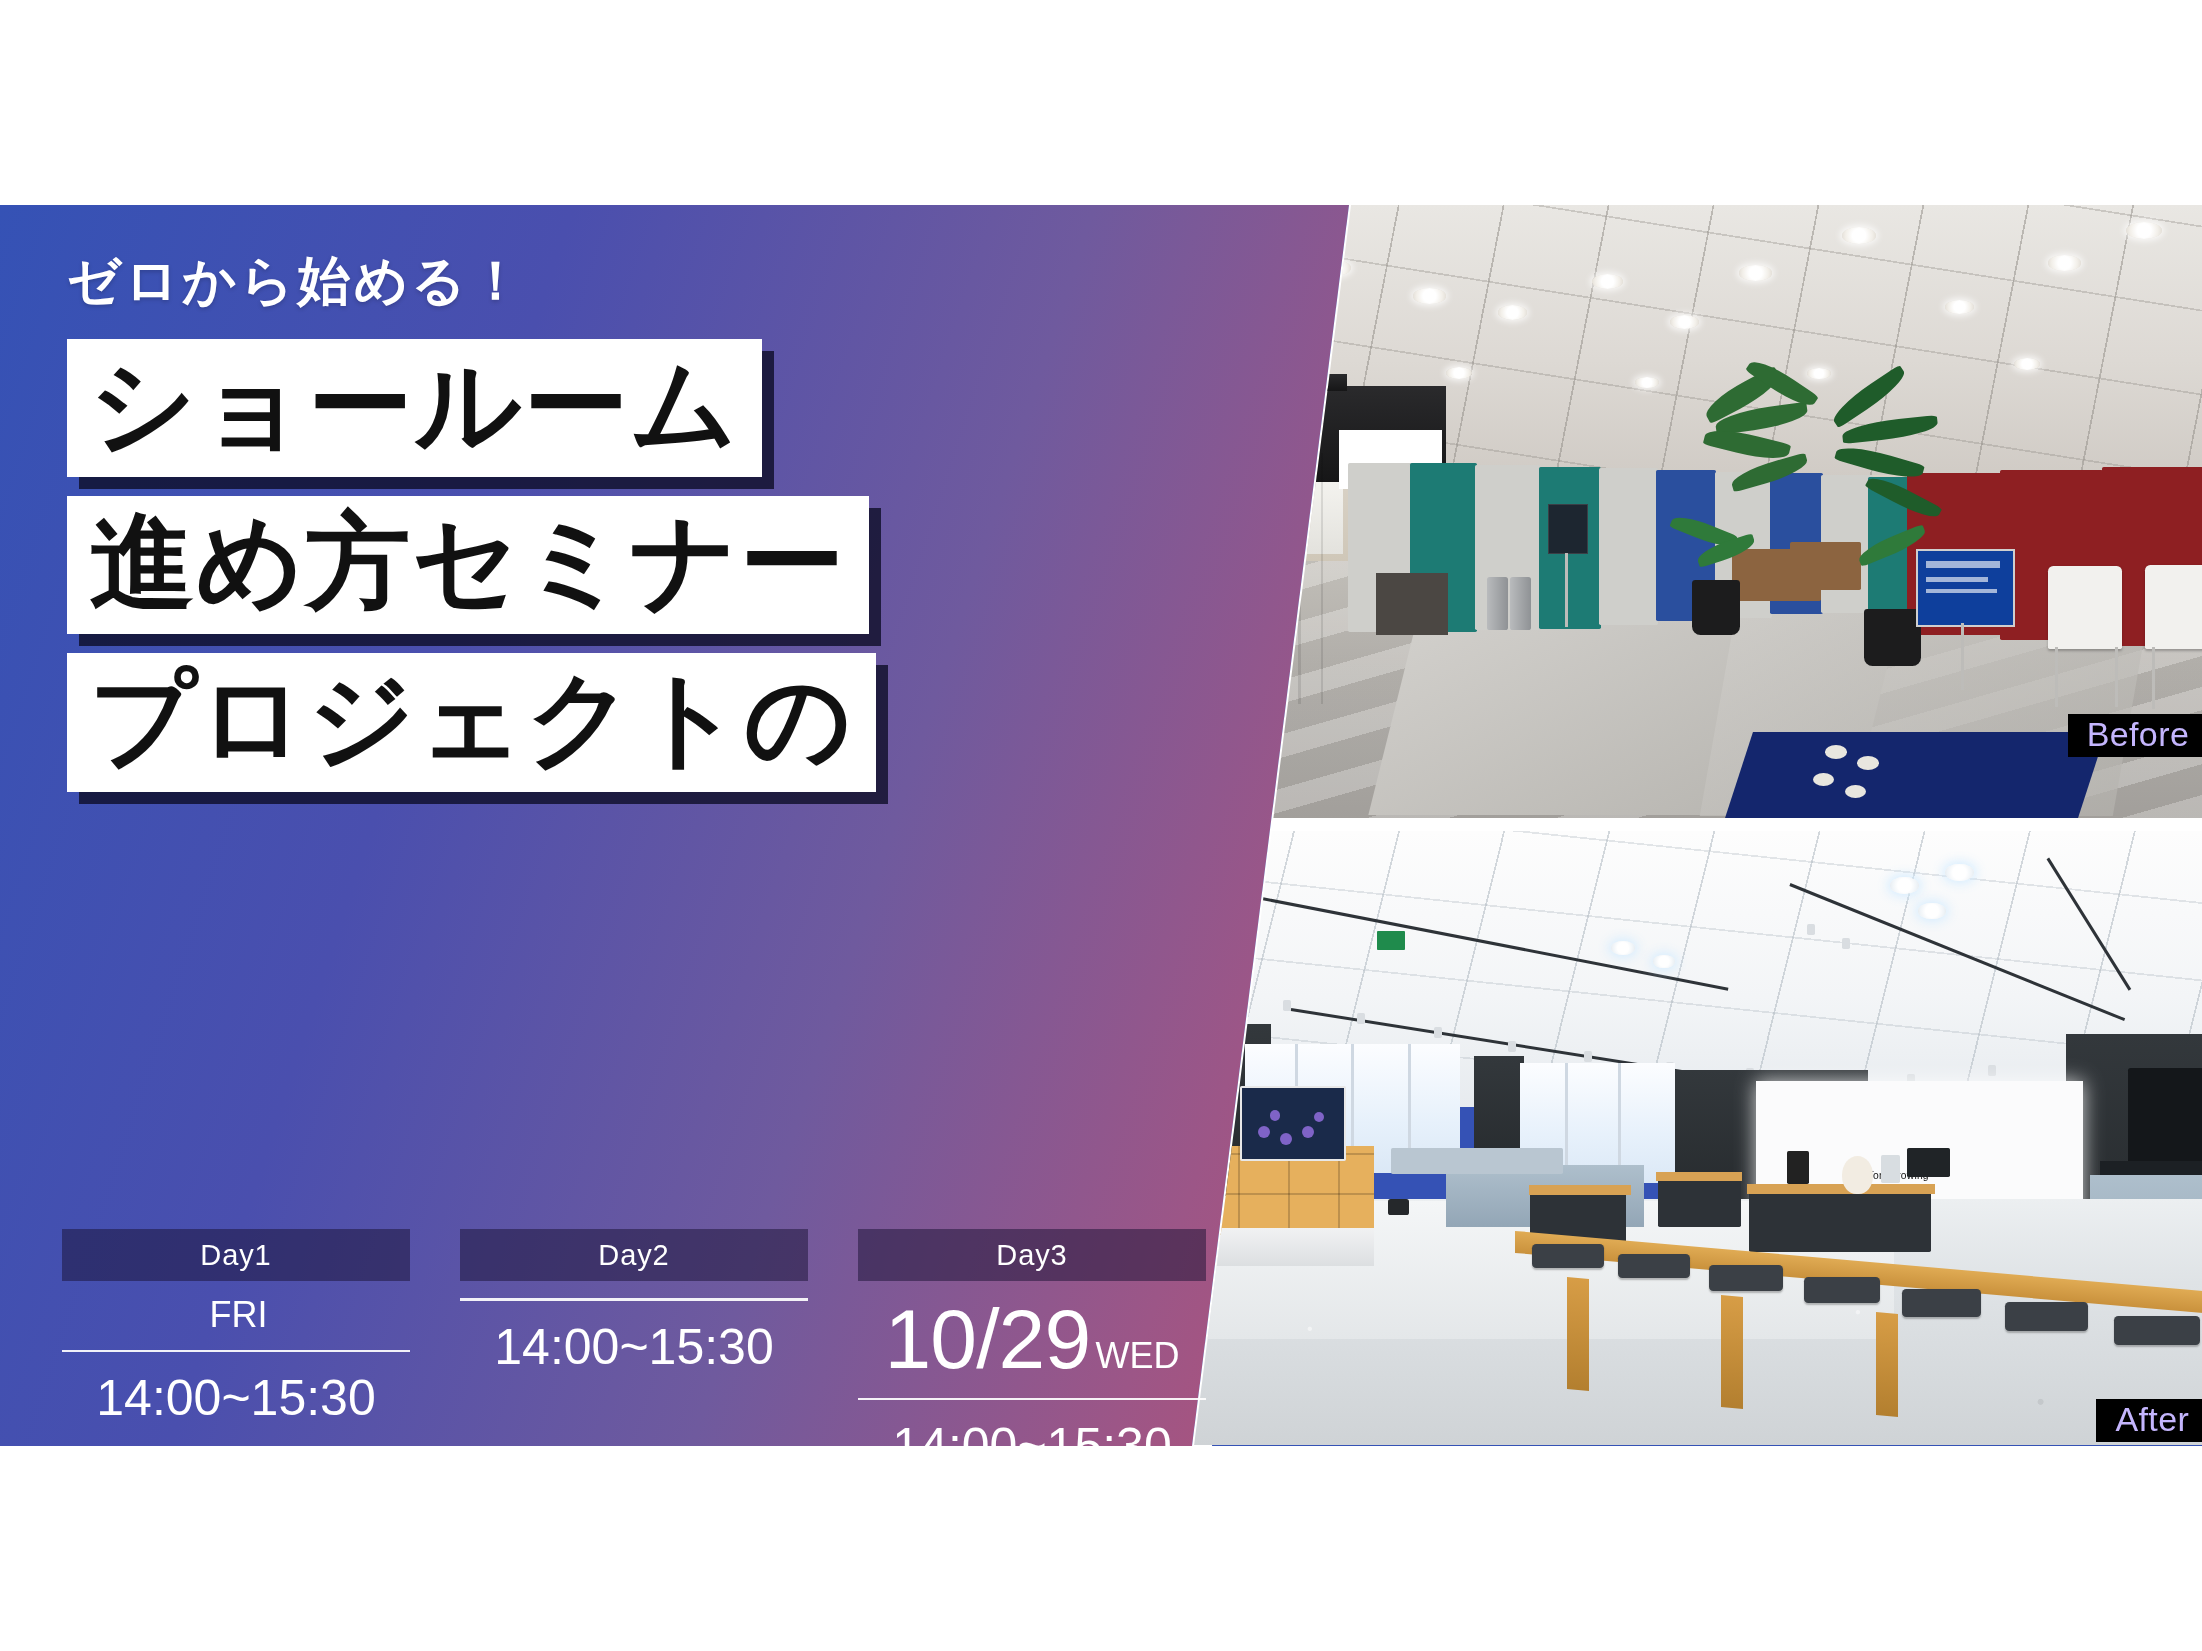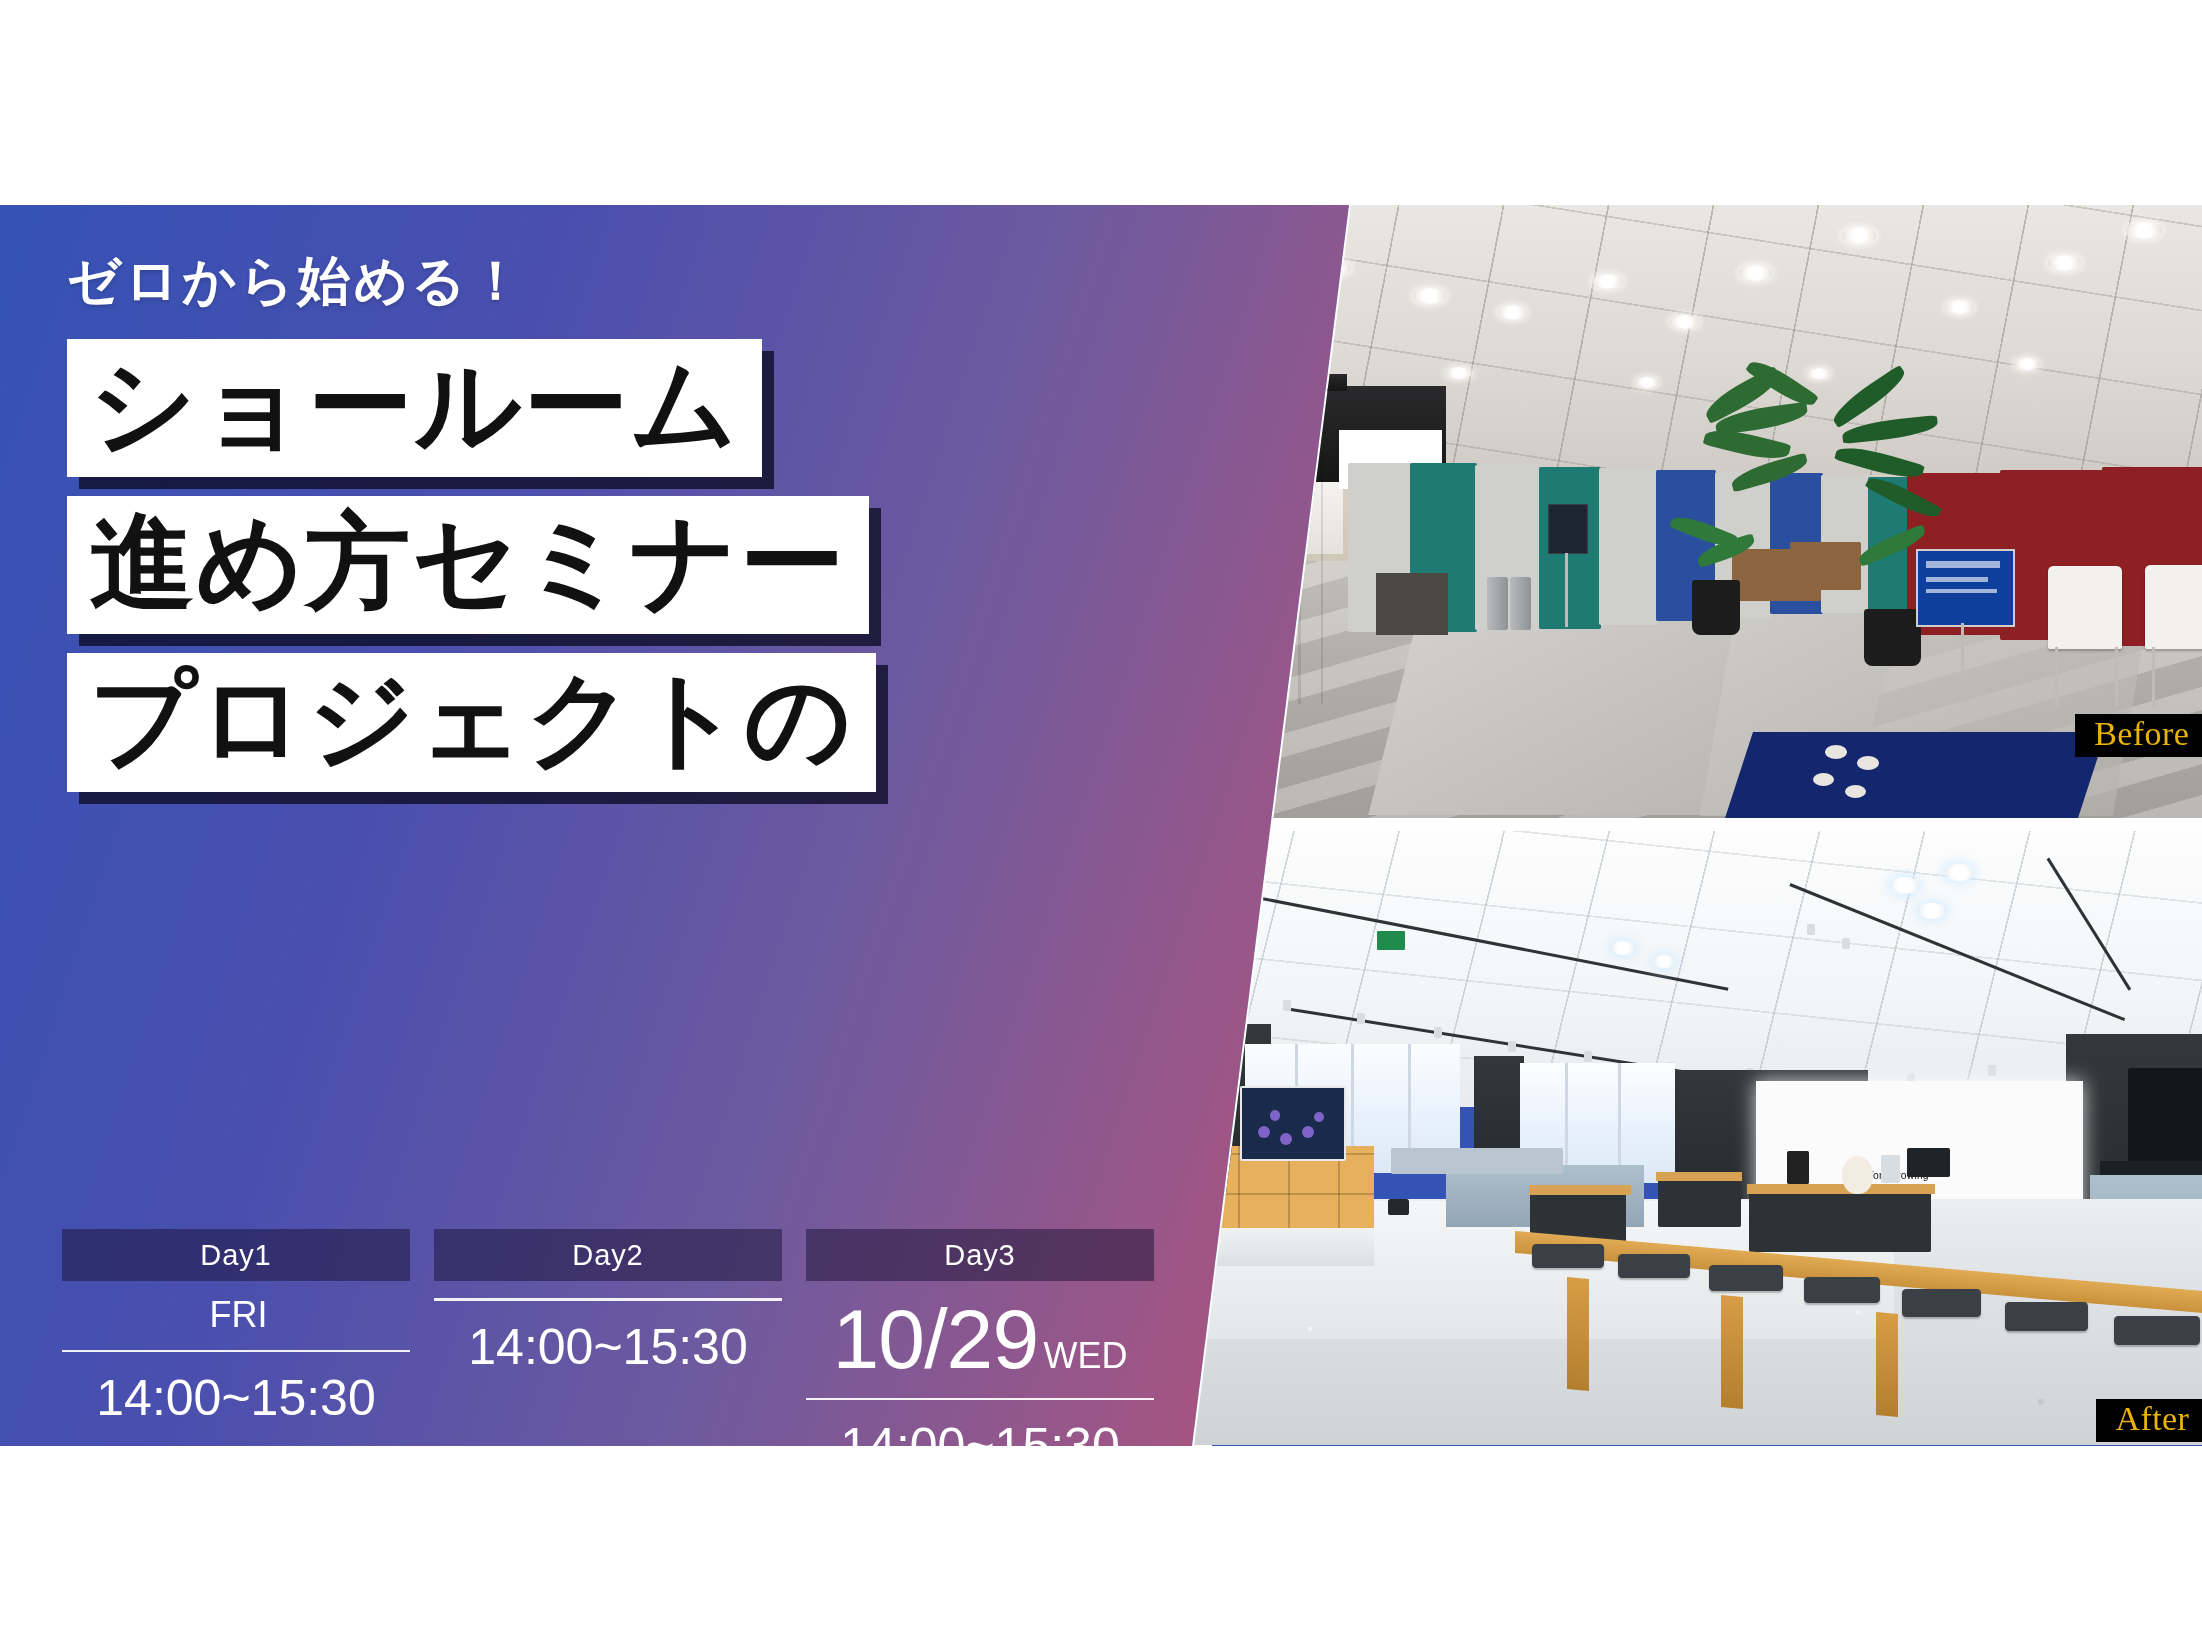--- a/index.html
+++ b/index.html
@@ -112,22 +112,22 @@
   .a-disp{position:absolute;background:#2d3237;border-radius:1.7px;}
   .a-disptop{position:absolute;background:#d8a254;}
   .a-mon{position:absolute;background:#1a2a4a;border:2.6px solid #e8e8e8;border-radius:1.7px;}
   .a-mondots{position:absolute;border-radius:50%;background:#7f63c7;}
   .a-bear{position:absolute;background:#f2ece2;border-radius:50% 50% 46% 46%;}
   .a-stool{position:absolute;background:#25282b;border-radius:2.6px;}
   .a-exit{position:absolute;background:#1f8b4c;border-radius:0.9px;}
 
   
   .tag{
-    position:absolute;background:#000;color:#eab308;
-    font-family:Liberation Serif, serif;font-weight:400;
+    position:absolute;background:#000;color:#c4b5fd;
+    font-family:Liberation Sans, sans-serif;font-weight:400;
     letter-spacing:0.4px;display:flex;align-items:center;justify-content:flex-end;
     padding:3.4px 13.8px 5.2px 19px;font-size:34px;line-height:1;
   }
   .tag-before{right:0;top:509px;}
   .tag-after{right:0;top:568px;}
 
   
   .content{position:absolute;left:0;top:0;width:1222px;height:1241px;}
 
   .kicker{
@@ -146,21 +146,21 @@
   .tbox span{
     display:block;color:#111111;font-weight:bold;
     font-family:"DejaVu Sans","Liberation Sans",sans-serif;
     font-size:102px;line-height:1.04;letter-spacing:1.7px;white-space:nowrap;
   }
   .tbox-1 span{font-size:105px;}
   .tbox-2 span{font-size:105px;}
   .tbox-3 span{font-size:105px;}
 
   
-  .days{position:absolute;left:62px;top:1024px;width:1144px;display:flex;gap:24px;}
+  .days{position:absolute;left:62px;top:1024px;width:1144px;display:flex;gap:50px;}
   .day{width:348px;}
   .day-bar{
     height:52px;background:rgba(24,16,50,.50);
     display:flex;align-items:center;justify-content:center;
     color:#ffffff;font-size:29px;letter-spacing:0.9px;
     font-family:"Liberation Sans",sans-serif;
   }
   .day-date{
     margin-top:15.5px;color:#ffffff;white-space:nowrap;
     display:flex;align-items:baseline;justify-content:center;

